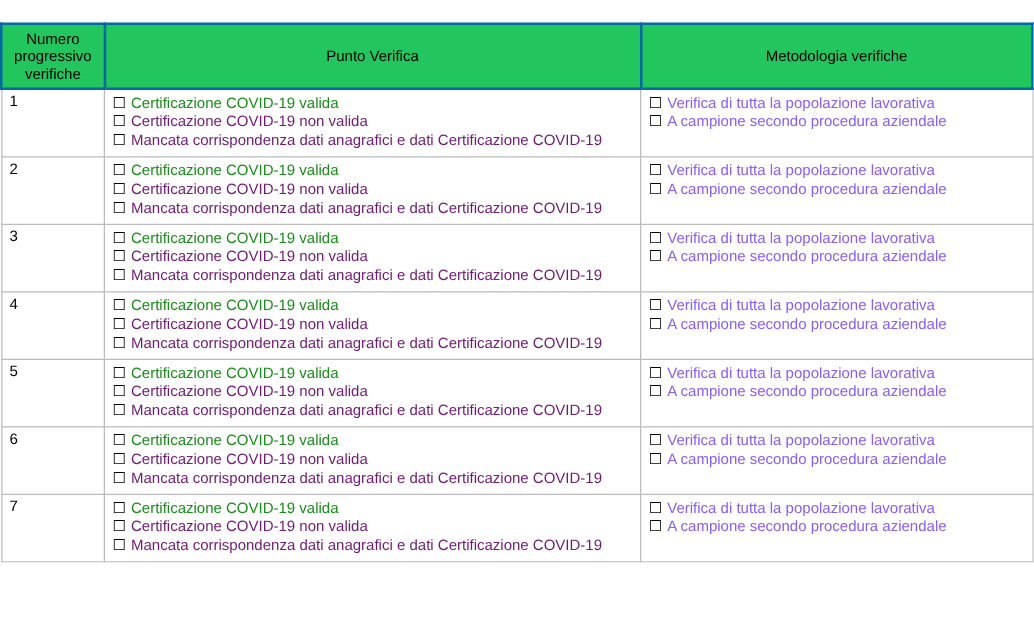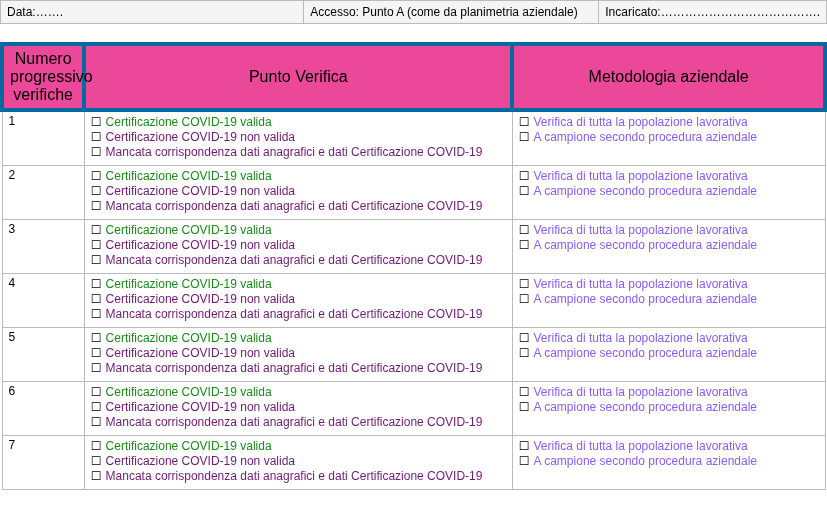--- a/index.html
+++ b/index.html
@@ -24,24 +24,24 @@
     .header-row1 td:nth-child(2) { width: 36%; }
     .header-row1 td:nth-child(3) { width: 27%; }
     .header-row2 td { }
     .spacer { height: 18px; }
     .main-table {
       width: 100%;
       border-collapse: collapse;
       table-layout: fixed;
     }
     .main-table th {
-      border: 4px solid #0369a1;
-      background: #ec4899;
+      border: 2px solid #0369a1;
+      background: #22c55e;
       font-weight: normal;
-      font-size: 16px;
+      font-size: 12px;
       text-align: center;
       vertical-align: middle;
       padding: 4px 6px;
     }
     .main-table th.col-num { width: 10%; }
     .main-table th.col-esito { width: 52%; }
     .main-table th.col-met { width: 38%; }
     .main-table td {
       border: 1px solid #bbb;
       padding: 2px 6px 6px 6px;
@@ -53,36 +53,31 @@
     .valid { color: #1a8c1a; margin-top: 38px; }
     .invalid { color: #701a75; margin-top: 36px; }
     .normal { color: #8b5cf6; }
     .line { display: block; margin-top: 1px; }
   </style>
 </head>
 <body>
 
 <table class="header-table">
   <tbody>
-      <tr class="header-row1">
-    <td>Data:…….</td>
-    <td>Accesso: Punto A (come da planimetria aziendale)</td>
-    <td>Incaricato:………………………………….</td>
-  </tr>
 </tbody>
   </table>
 
 <div class="spacer"></div>
 
 <table class="main-table">
   <thead>
     <tr>
       <th class="col-num">Numero progressivo verifiche</th>
       <th class="col-esito">Punto Verifica</th>
-      <th class="col-met">Metodologia aziendale</th>
+      <th class="col-met">Metodologia verifiche</th>
     </tr>
   </thead>
   <tbody id="rows-body">
   <tr>
         <td class="row-num">1</td>
         <td>
           <span class="line"><span class="box">☐</span><span class="valid">Certificazione COVID-19 valida</span></span>
           <span class="line"><span class="box">☐</span><span class="invalid">Certificazione COVID-19 non valida</span></span>
           <span class="line"><span class="box">☐</span><span class="invalid">Mancata corrispondenza dati anagrafici e dati Certificazione COVID-19</span></span>
         </td>

